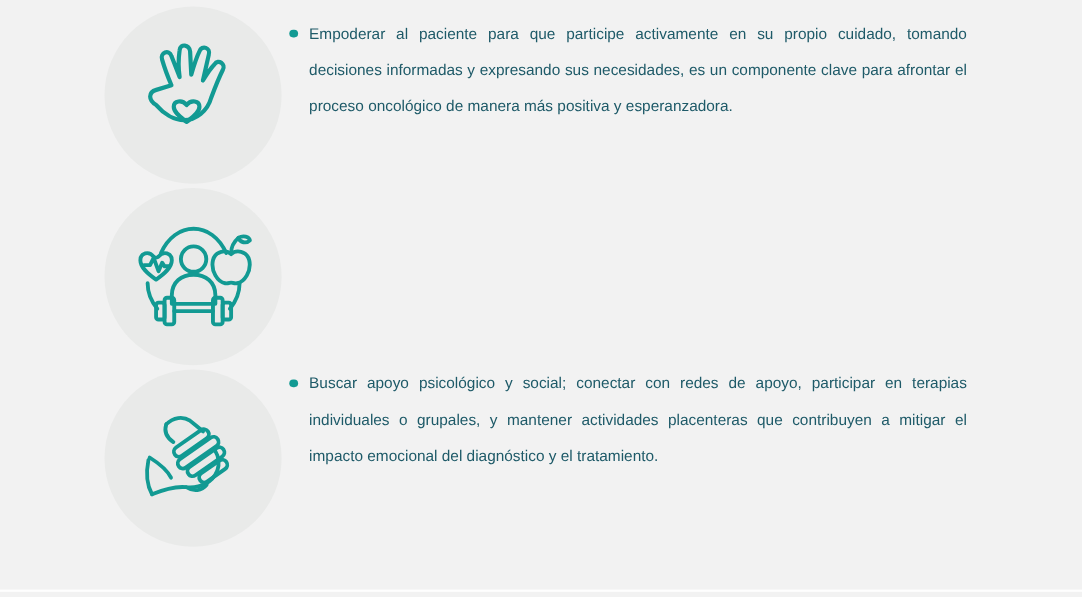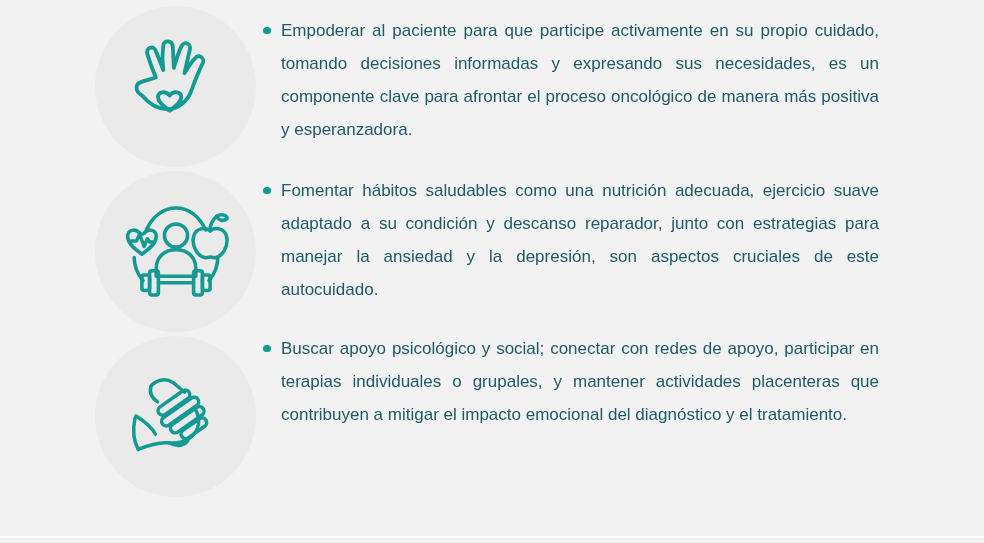--- a/index.html
+++ b/index.html
@@ -41,21 +41,21 @@
     padding-left:18px;
   }
   .bullet-item .dot{
     position:absolute;
     left:0;top:12.5px;
     width:7.5px;height:7.5px;
     border-radius:50%;
     background:var(--bullet);
   }
   .bullet-item p{
-    font-size:17px;
+    font-size:14px;
     line-height:33px;
     color:var(--text);
     text-align:justify;
     text-align-last:left;
   }
   .item-1{top:14px;}
   .item-2{top:174px;}
   .item-3{top:332px;}
   .bottom-rule{
     position:absolute;
@@ -117,24 +117,20 @@
       <circle cx="50" cy="35" r="10.5"></circle>
       <path d="M32,72 L32,65 C32,54 40,48 50,48 C60,48 68,54 68,65 L68,72 Z"></path>
 
       <line x1="34" y1="78" x2="66" y2="78"></line>
       <rect x="26" y="67" width="8" height="22" rx="2"></rect>
       <rect x="19" y="71" width="7" height="14" rx="2"></rect>
       <rect x="66" y="67" width="8" height="22" rx="2"></rect>
       <rect x="74" y="71" width="7" height="14" rx="2"></rect>
     </svg>
   </div>
-  <div class="bullet-item item-2">
-    <span class="dot"></span>
-    <p>Fomentar hábitos saludables como una nutrición adecuada, ejercicio suave adaptado a su condición y descanso reparador, junto con estrategias para manejar la ansiedad y la depresión, son aspectos cruciales de este autocuidado.</p>
-  </div>
 
   <div class="icon-circle circle-3">
     <svg width="108" height="108" viewBox="0 0 100 100" fill="none" stroke="currentColor" stroke-width="3.2" stroke-linecap="round" stroke-linejoin="round">
 
       <path d="M27,21 C33,15 41,14 47,18 C51,21 54,24 58,27"></path>
       <path d="M27,21 C25,27 27,32 33,36"></path>
 
       <g transform="rotate(-35 56 48)">
         <rect x="39" y="30" width="34" height="8.5" rx="4.2"></rect>
         <rect x="36" y="40" width="40" height="8.5" rx="4.2"></rect>

